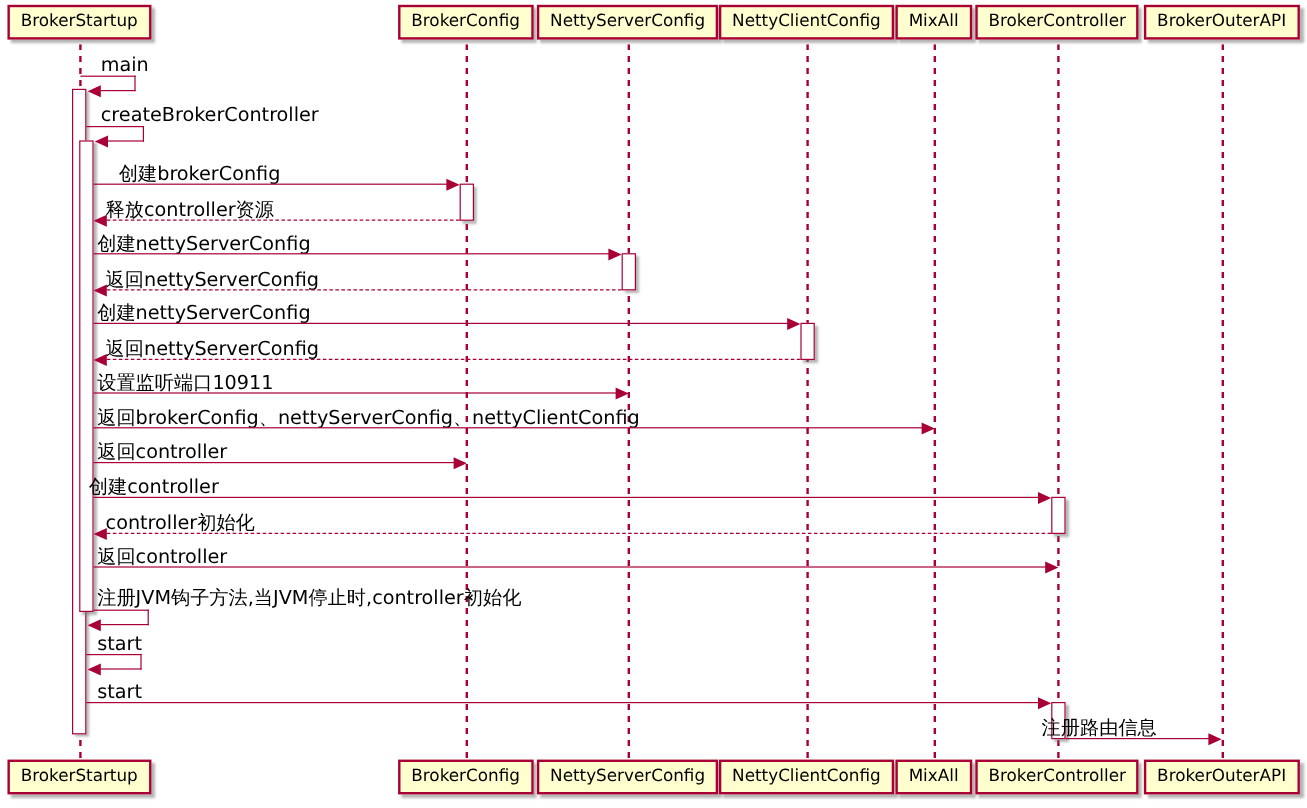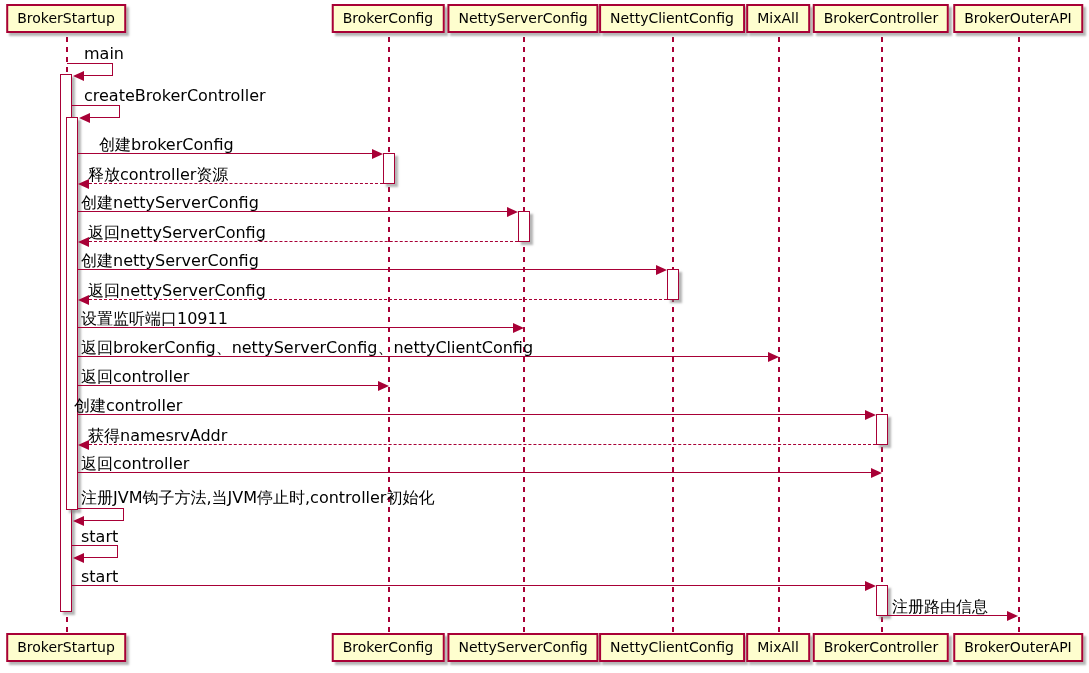--- a/index.html
+++ b/index.html
@@ -131,21 +131,21 @@
     <div class="arrow-right" style="left:378px;top:381px"></div>
   </div>
 
   <div>
     <div class="msg-label" style="left:74px;top:398px">创建controller</div>
     <div class="msg-line" style="left:78px;top:414px;width:788px"></div>
     <div class="arrow-right" style="left:865px;top:410px"></div>
   </div>
 
   <div>
-    <div class="msg-label" style="left:88px;top:428px">获得namesrvAddr</div>
+    <div class="msg-label" style="left:88px;top:428px">controller初始化</div>
     <div class="msg-line dashed" style="left:89px;top:444px;width:787px"></div>
     <div class="arrow-left" style="left:78px;top:440px"></div>
   </div>
 
   <div>
     <div class="msg-label" style="left:81px;top:456px">返回controller</div>
     <div class="msg-line" style="left:78px;top:472px;width:794px"></div>
     <div class="arrow-right" style="left:871px;top:468px"></div>
   </div>
 
@@ -165,21 +165,21 @@
     <div class="arrow-left" style="left:73px;top:553px"></div>
   </div>
 
   <div>
     <div class="msg-label" style="left:81px;top:569px">start</div>
     <div class="msg-line" style="left:72px;top:585px;width:794px"></div>
     <div class="arrow-right" style="left:865px;top:581px"></div>
   </div>
 
   <div>
-    <div class="msg-label" style="left:892px;top:599px">注册路由信息</div>
+    <div class="msg-label" style="left:868px;top:599px">注册路由信息</div>
     <div class="msg-line" style="left:888px;top:615px;width:120px"></div>
     <div class="arrow-right" style="left:1007px;top:611px"></div>
   </div>
 
   <div class="participant" style="left:66px;top:4px">BrokerStartup</div>
   <div class="participant" style="left:388px;top:4px">BrokerConfig</div>
   <div class="participant" style="left:523px;top:4px">NettyServerConfig</div>
   <div class="participant" style="left:672px;top:4px">NettyClientConfig</div>
   <div class="participant" style="left:778px;top:4px">MixAll</div>
   <div class="participant" style="left:881px;top:4px">BrokerController</div>

